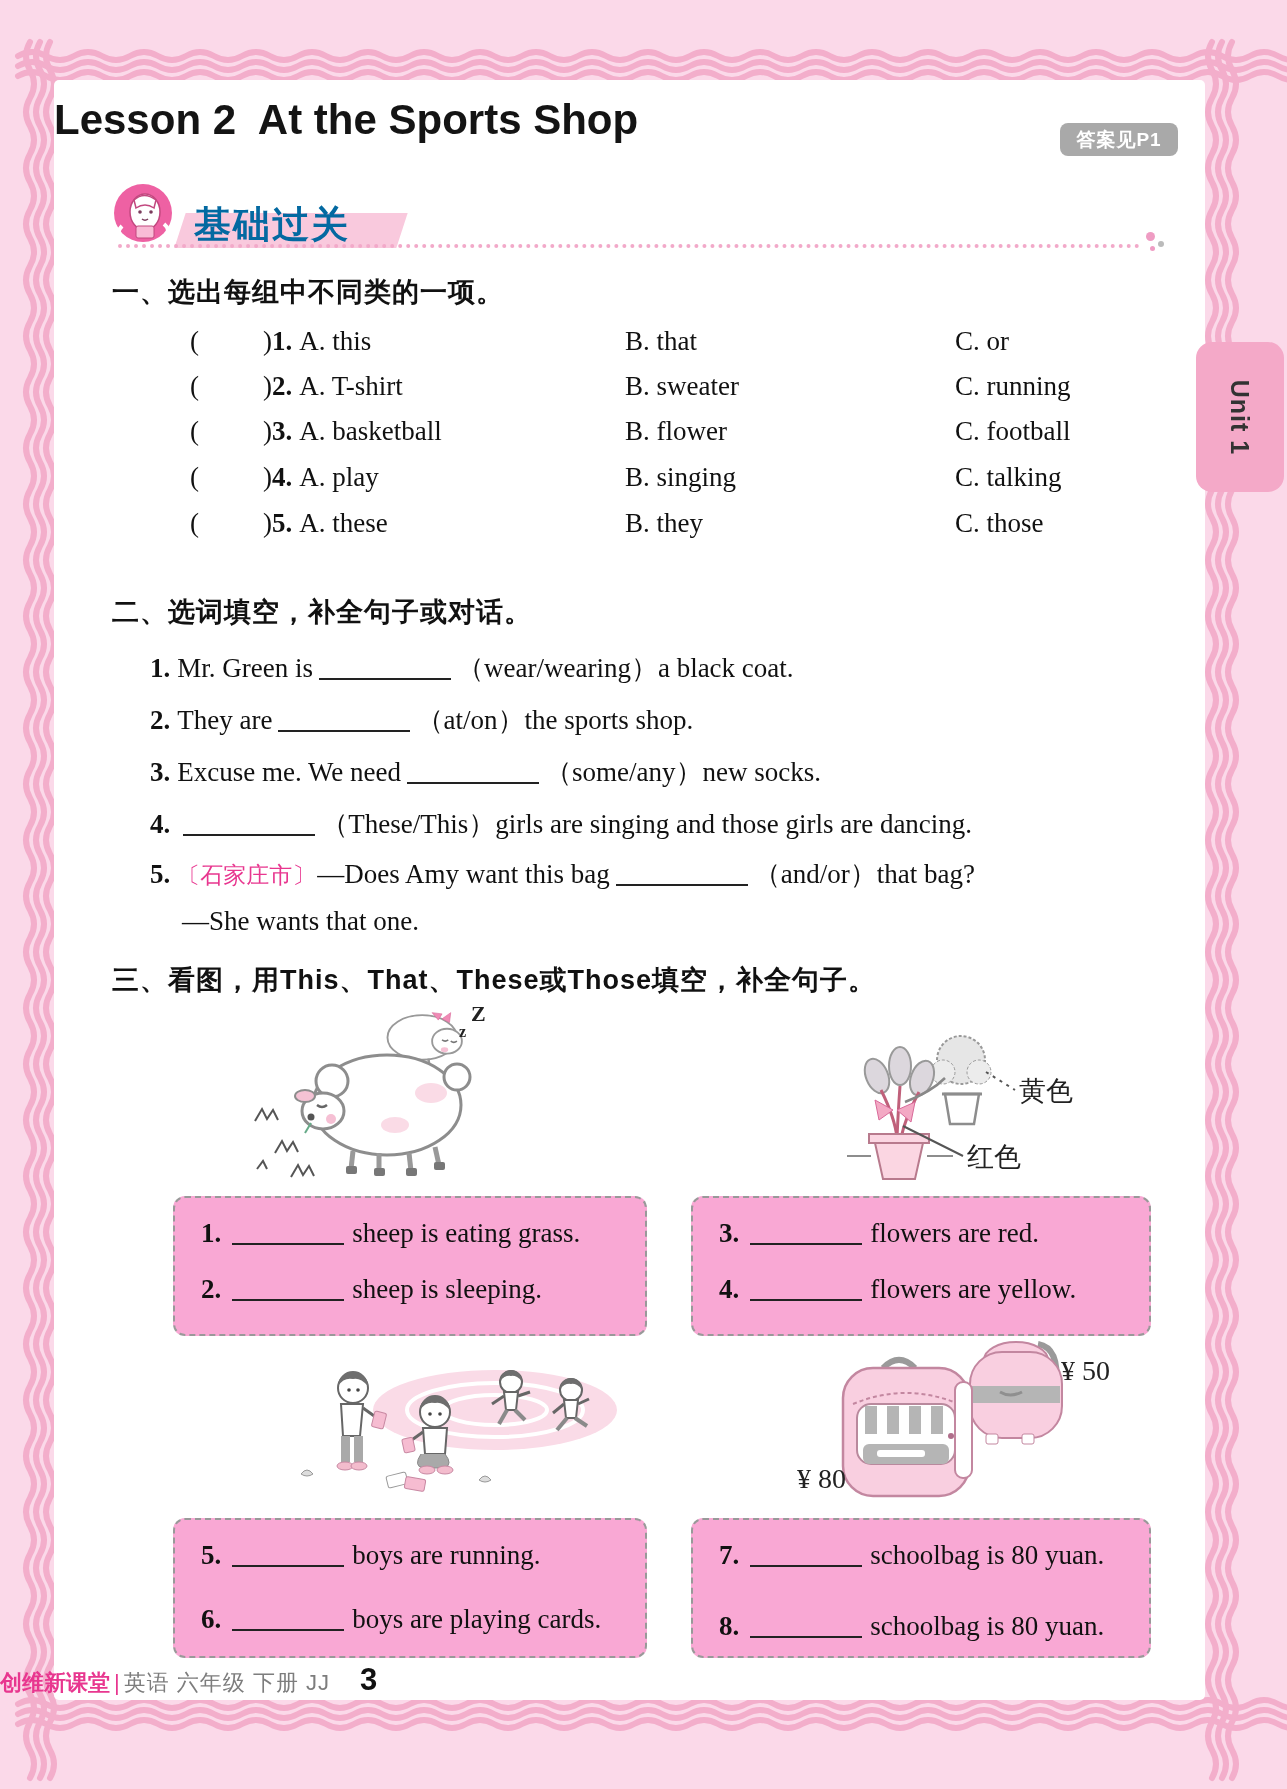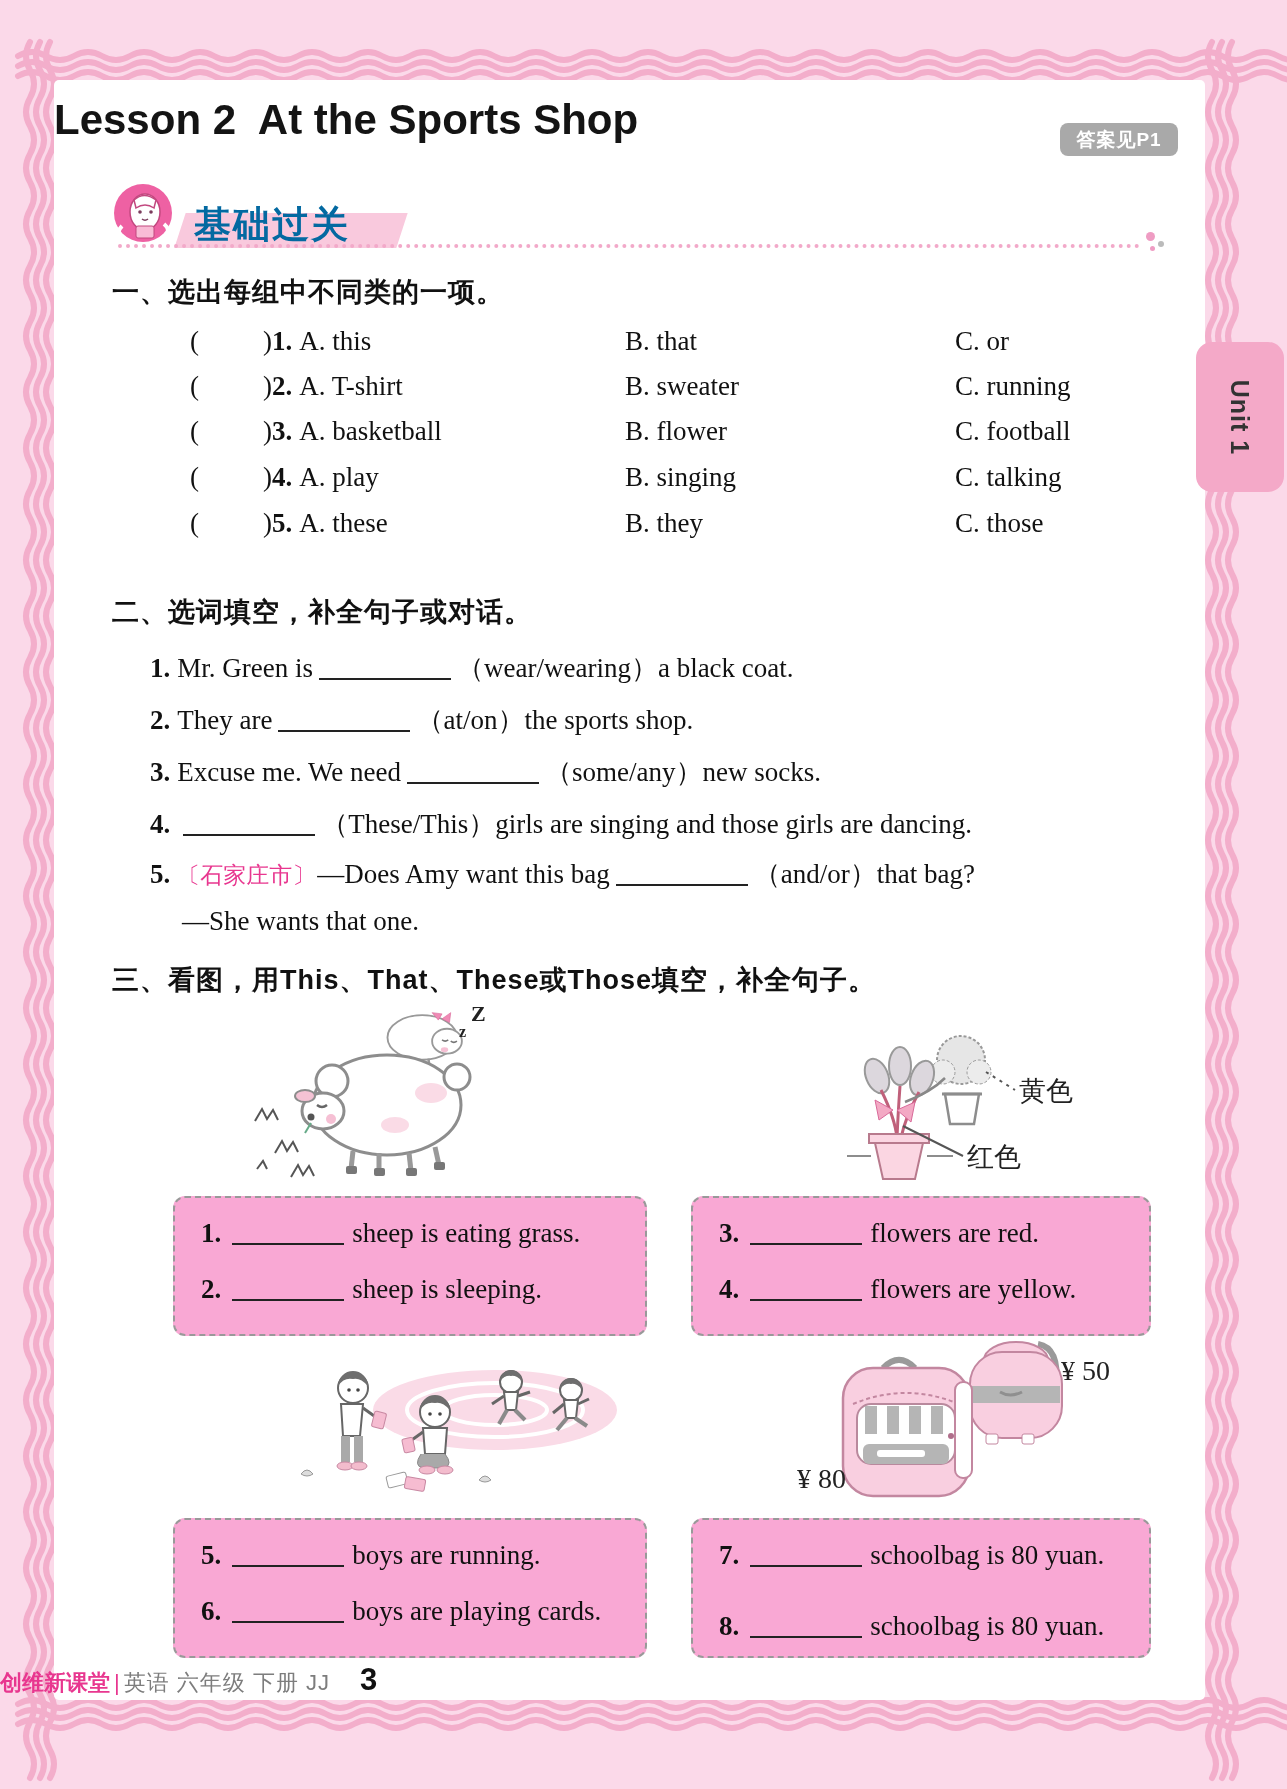--- a/index.html
+++ b/index.html
@@ -308,21 +308,21 @@
       <rect x="20" y="84" width="86" height="20" rx="6" fill="#b5b5b5"></rect>
       <rect x="34" y="90" width="48" height="7" rx="3" fill="#fff"></rect>
       <rect x="112" y="22" width="17" height="96" rx="8" fill="#fff" stroke="#c387a0" stroke-width="2"></rect>
       <circle cx="108" cy="76" r="3" fill="#b06f8b"></circle>
     </g>
     <text x="2" y="160" font-size="28" fill="#222">¥ 80</text>
   </svg>
 
   <div class="dbox" style="left:173px;top:1518px;width:470px;height:136px;">
     <div class="brow" style="top:20px;"><span class="num">5.</span><span class="blank-sm"></span><span>boys are running.</span></div>
-    <div class="brow" style="top:76px;"><span class="num">6.</span><span class="blank-sm"></span><span>boys are playing cards.</span></div>
+    <div class="brow" style="top:84px;"><span class="num">6.</span><span class="blank-sm"></span><span>boys are playing cards.</span></div>
   </div>
 
   <div class="dbox" style="left:691px;top:1518px;width:456px;height:136px;">
     <div class="brow" style="top:20px;"><span class="num">7.</span><span class="blank-sm"></span><span>schoolbag is 80 yuan.</span></div>
     <div class="brow" style="top:91px;"><span class="num">8.</span><span class="blank-sm"></span><span>schoolbag is 80 yuan.</span></div>
   </div>
 
   <div class="footer">
     <span class="f-brand">创维新课堂</span><span class="f-div">|</span><span class="f-meta">英语 六年级 下册 JJ</span><span class="f-page">3</span>
   </div>

